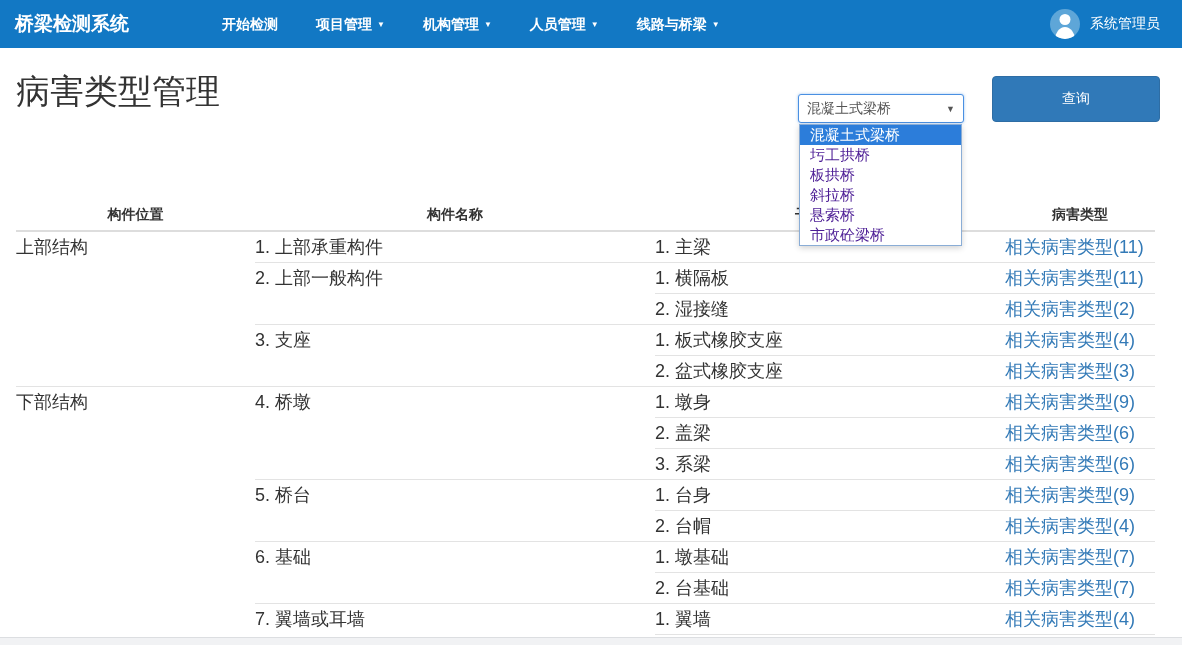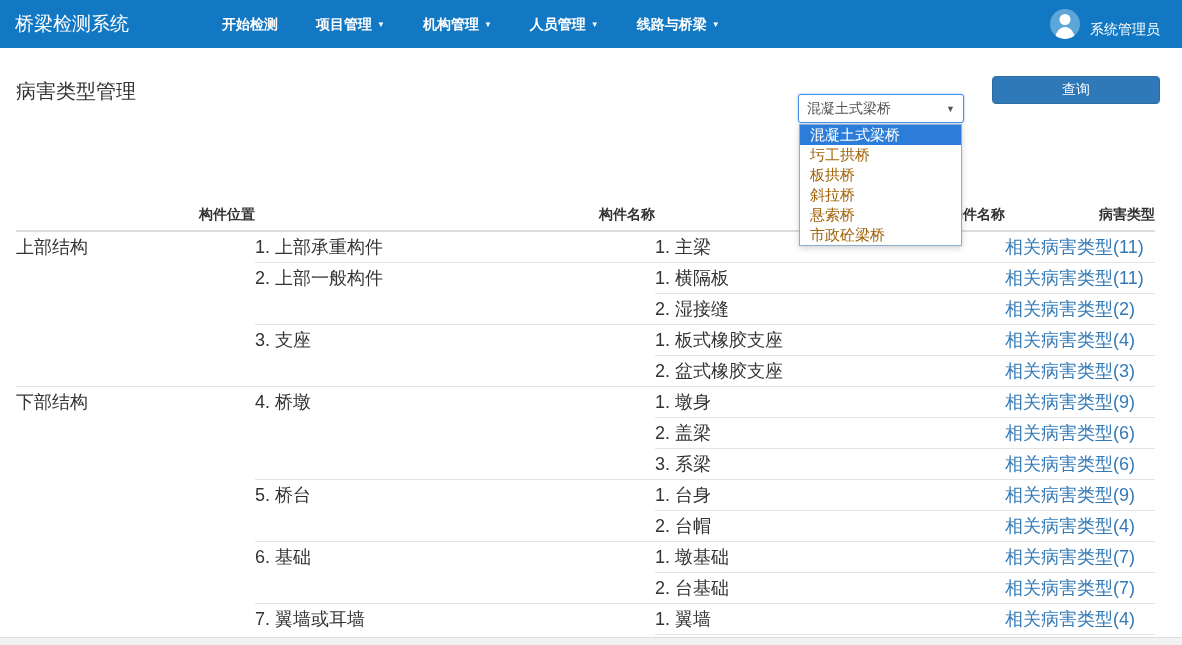--- a/index.html
+++ b/index.html
@@ -8,76 +8,76 @@
     width:1182px; height:645px; overflow:hidden; position:relative;
     background:#fff; color:#333;
     font-family:"Liberation Sans","DejaVu Sans",sans-serif;
   }
 
   
   .navbar {
     height:48px; background:var(--navbar_bg,#1278c4);
     display:flex; align-items:center; padding:0 22px 0 15px; color:#fff;
   }
-  .brand { font-size:19px; font-weight:normal; margin-right:58px; cursor:pointer; white-space:nowrap;text-align:right; }
+  .brand { font-size:19px; font-weight:bold; margin-right:58px; cursor:pointer; white-space:nowrap;text-align:right; }
   .nav-items { display:flex; list-style:none; margin:16px; padding:0; }
   .nav-item {
     padding:0 19px; font-size:14px; font-weight:bold; color:#fff;
     text-decoration:none; cursor:pointer; white-space:nowrap;
   }
   .caret-icon { display:inline-block; font-size:8px; margin-left:5px; vertical-align:2px; }
-  .user { margin-left:auto; display:flex; align-items:flex-end; gap:10px; font-size:14px; cursor:pointer; }
+  .user { margin-left:auto; display:flex; align-items:center; gap:10px; font-size:14px; cursor:pointer; }
   .avatar {
     width:30px; height:30px; border-radius:50%; position:relative; overflow:hidden;
     background:var(--avatar_bg,#5ea6d8); display:inline-block; flex:0 0 auto;
   }
   .avatar::before {
     content:''; position:absolute; top:5px; left:50%; transform:translateX(-50%);
     width:11px; height:11px; border-radius:50%; background:#fff;
   }
   .avatar::after {
     content:''; position:absolute; top:18px; left:50%; transform:translateX(-50%);
     width:20px; height:13px; background:#fff;
     border-radius:50% 50% 0 0 / 100% 100% 0 0;
   }
 
   
   .header-row { display:flex; align-items:flex-start; padding:28px 22px 0 16px; }
-  .page-title { font-size:20px; font-weight:normal; margin:0; line-height:30px; color:#333;text-align:center; }
+  .page-title { font-size:34px; font-weight:normal; margin:0; line-height:30px; color:#333;text-align:center; }
   .select-wrap { margin-left:auto; margin-top:18px; position:relative; }
   .select {
     width:166px; height:29px; background:#fff; cursor:pointer;
     border:1px solid var(--select_border,#4a90e2); border-radius:3px;
     box-shadow:0 0 3px rgba(74,144,226,.55);
     display:flex; align-items:center; padding:0 8px; font-size:14px; color:#555;
   }
   .select-caret { margin-left:auto; font-size:9px; color:#555; }
   .listbox {
     position:absolute; top:30px; left:1px; width:163px; z-index:20;
     background:#fff; border:1px solid #8aadd6; box-shadow:0 2px 6px rgba(0,0,0,.18);
   }
   .option {
-    height:20px; line-height:20px; padding:0 10px; font-size:15px; color:#a16207;
+    height:20px; line-height:20px; padding:0 10px; font-size:15px; color:#4c1d95;
     white-space:nowrap; overflow:hidden; cursor:default;
   }
   .option.selected { background:var(--option_highlight_bg,#2c7dda); color:#fff; }
   .query-btn {
-    margin-left:28px; width:168px; height:28px; cursor:pointer;
+    margin-left:28px; width:168px; height:46px; cursor:pointer;
     background:var(--button_bg,#3079b8); border:1px solid var(--button_border,#2e6da4);
     border-radius:4px; color:#fff; font-size:14px;
     font-family:"Liberation Sans","DejaVu Sans",sans-serif;
   }
 
   
   .data-table {
     border-collapse:collapse; table-layout:fixed;
     margin:75px 27px 0 16px; width:1139px;
   }
   .data-table th {
-    text-align:right; font-size:14px; font-weight:bold; color:#333;
+    text-align:center; font-size:14px; font-weight:bold; color:#333;
     padding:8px 0; border-bottom:2px solid #ddd; line-height:16px;
   }
   .data-table td {
     font-size:18px; color:#333; padding:7px 0; line-height:16px;
     border-top:1px solid #e3e3e3; vertical-align:top;
   }
   .right { text-align:left; }
   .disease-link { color:var(--link,#337ab7); text-decoration:none; cursor:pointer; }
 
   

